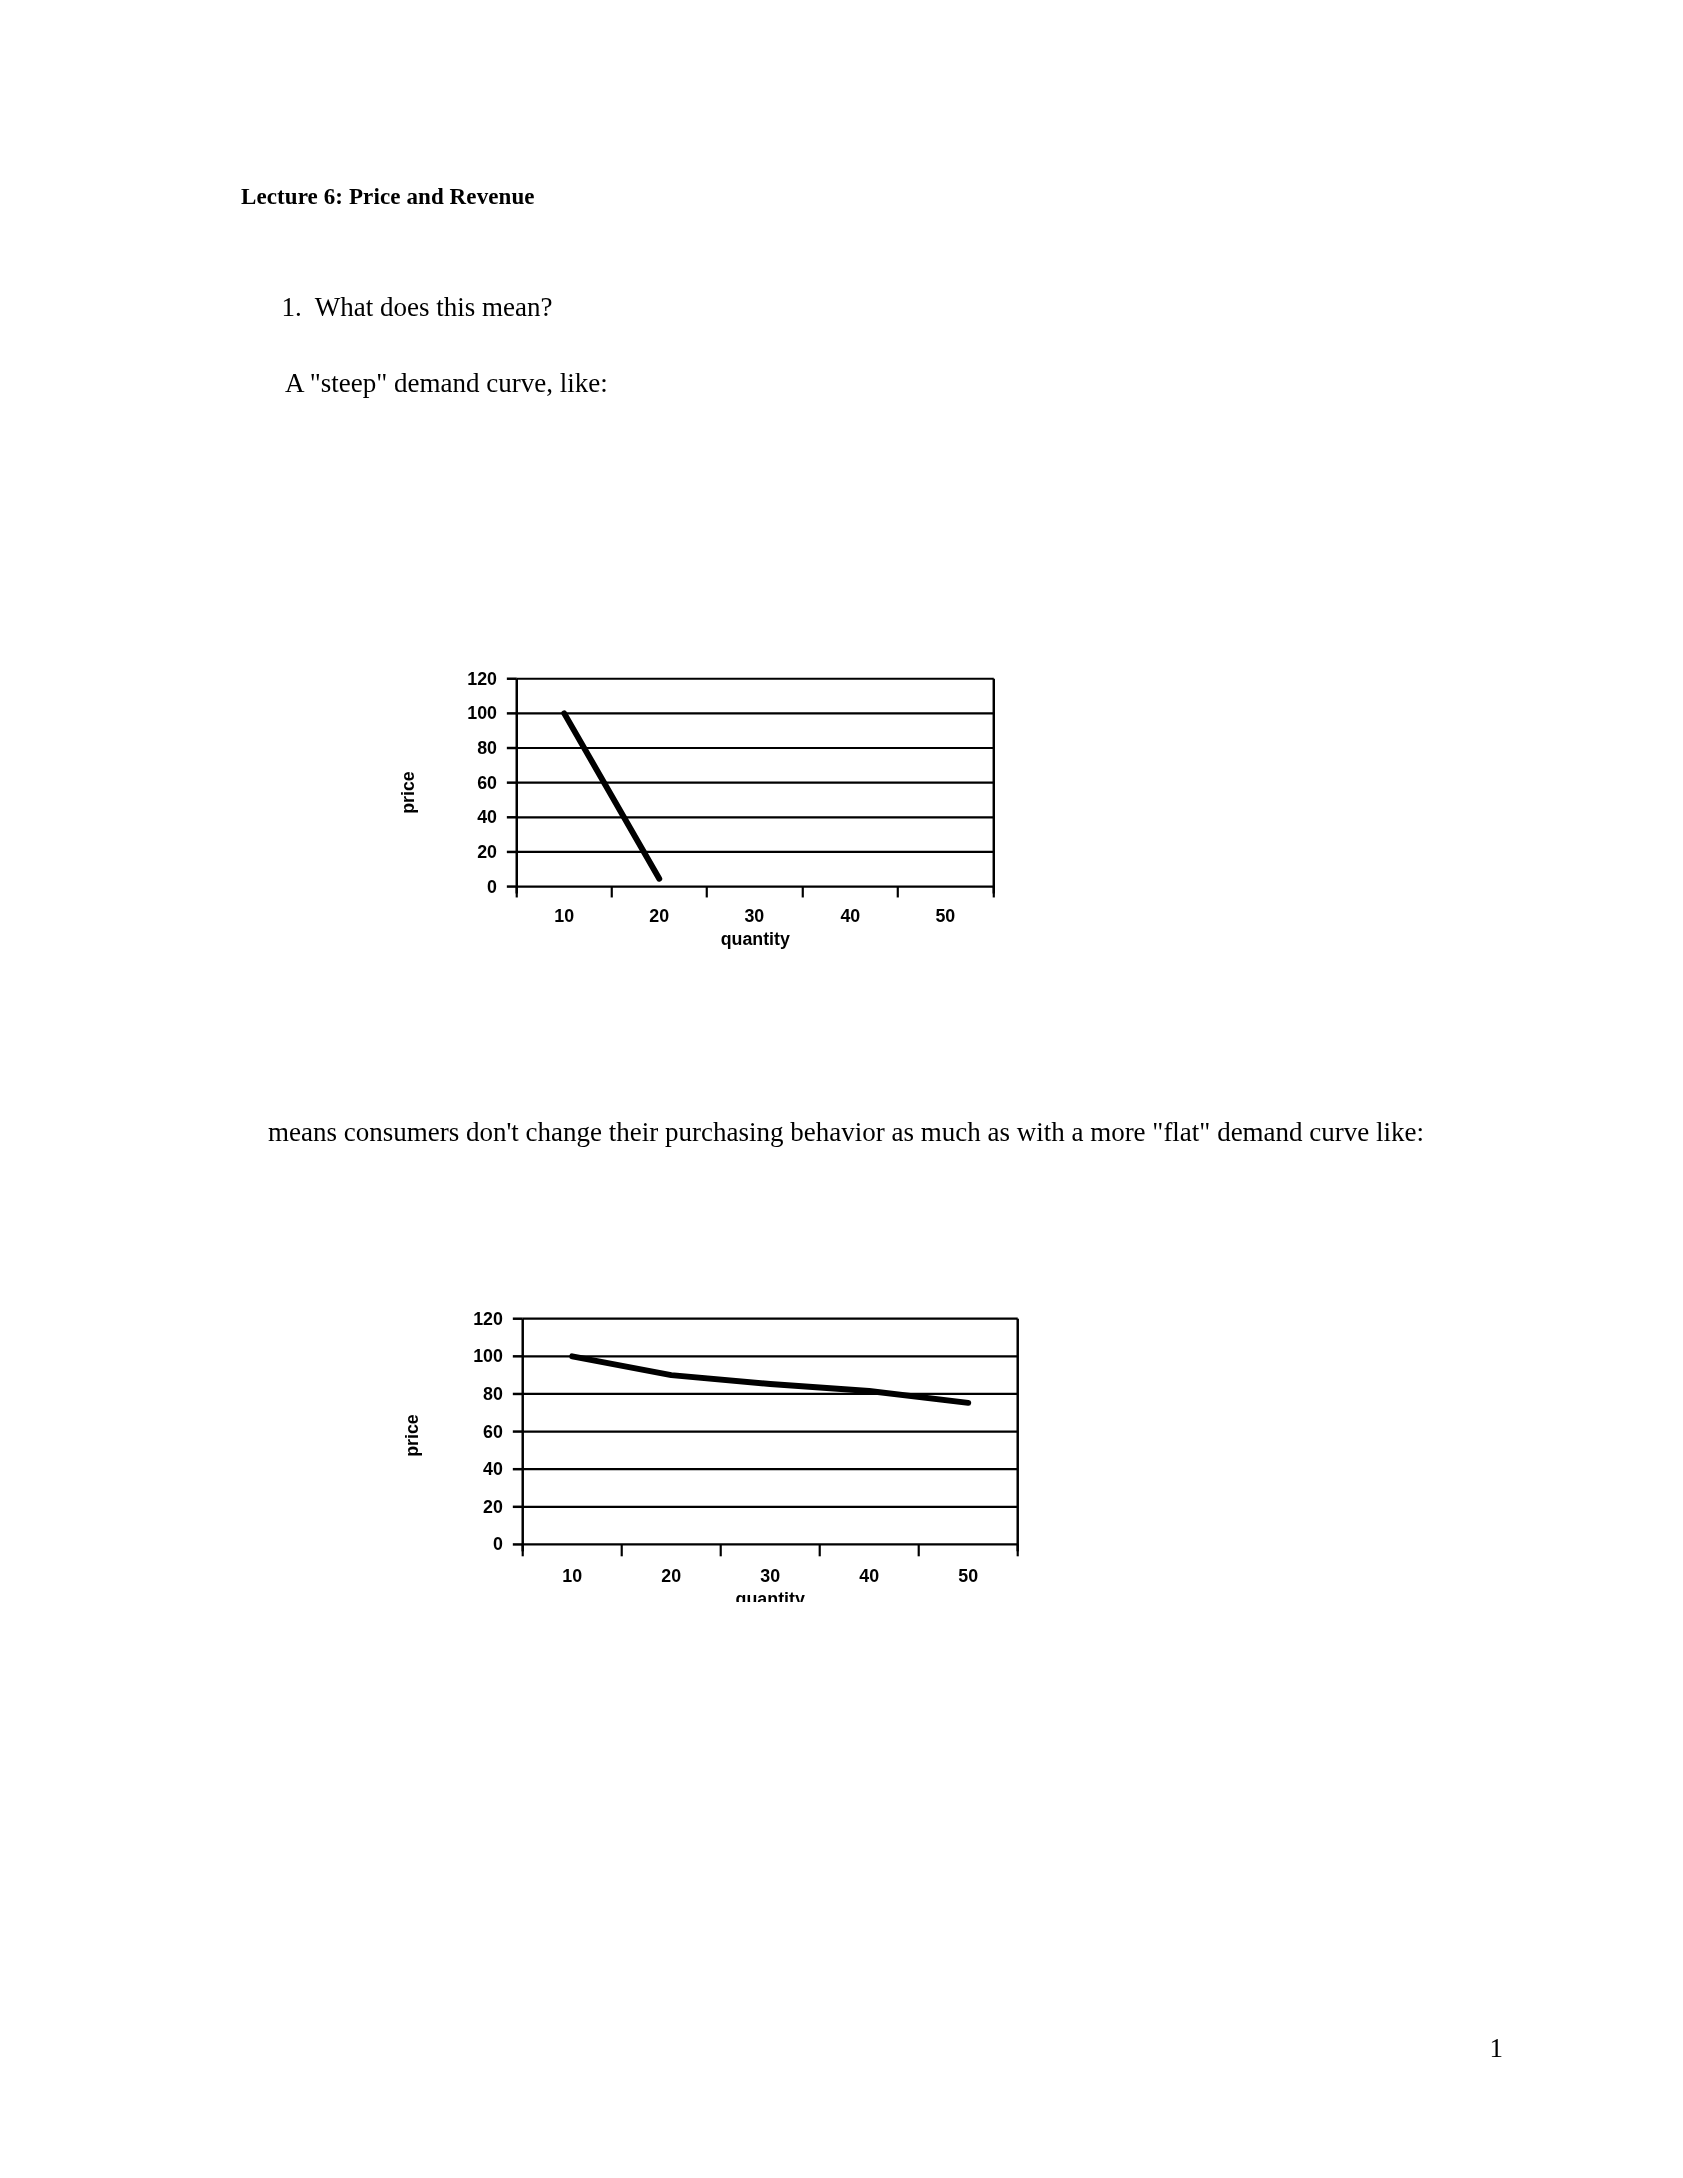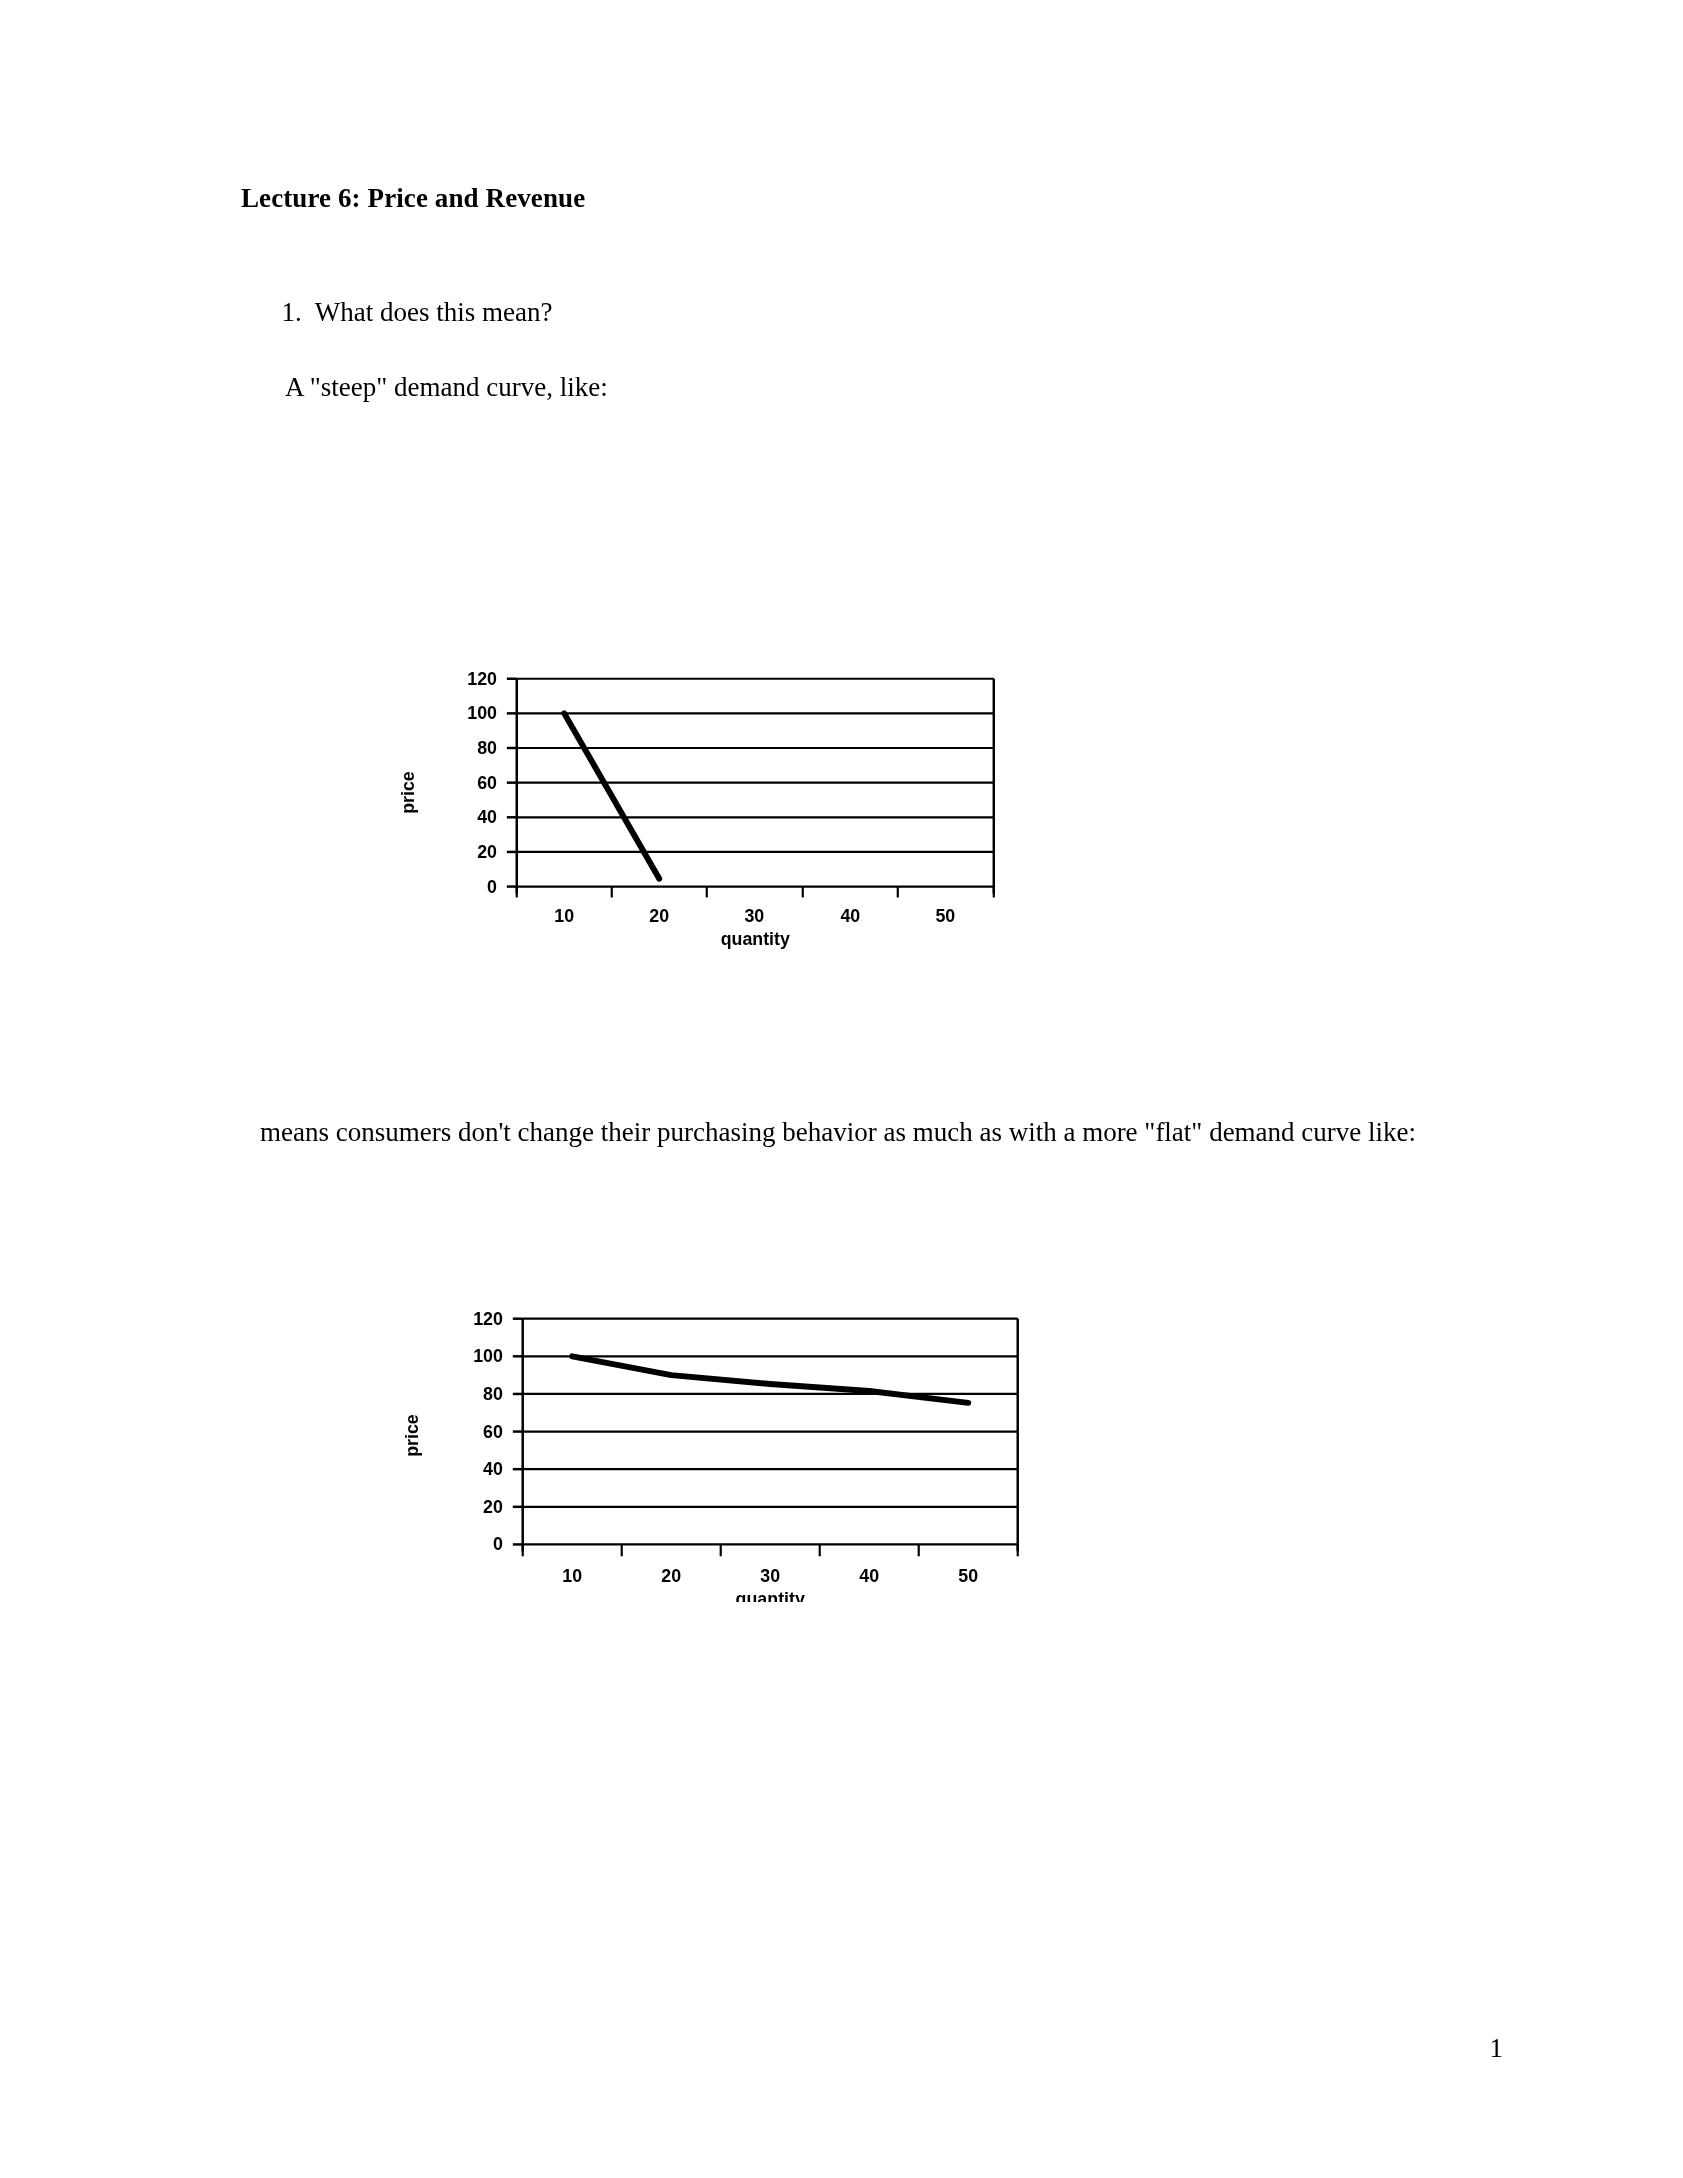--- a/index.html
+++ b/index.html
@@ -28,21 +28,21 @@
   .content {
     position: absolute;
     left: 241px;
     top: 183px;
     width: 1208px;
   }
 
   .doc-title {
     font-family: "Liberation Serif", "DejaVu Serif", serif;
     font-weight: bold;
-    font-size: 27px;
+    font-size: 23px;
     line-height: 1.18;
     letter-spacing: 0.1px;
     margin: 0 0 41px 0;
   }
 
   .section-heading {
     font-size: 27px;
     line-height: 1.15;
     margin: 0 0 43px 0;
     display: inline-block;
@@ -54,21 +54,21 @@
   .para {
     font-size: 27px;
     line-height: 1.40;
     margin: 0 0 28px 0;
     white-space: pre-wrap;
   }
   .para .indent-line { display: block; padding-left: 44px; }
 
   .mid-para {
     position: absolute;
-    left: 260px;
+    left: 268px;
     top: 1087px;
     width: 1238px;
     font-size: 27px;
     line-height: 1.40;
   }
 
   .page-number {
     position: absolute;
     right: 180px;
     top: 2035px;

